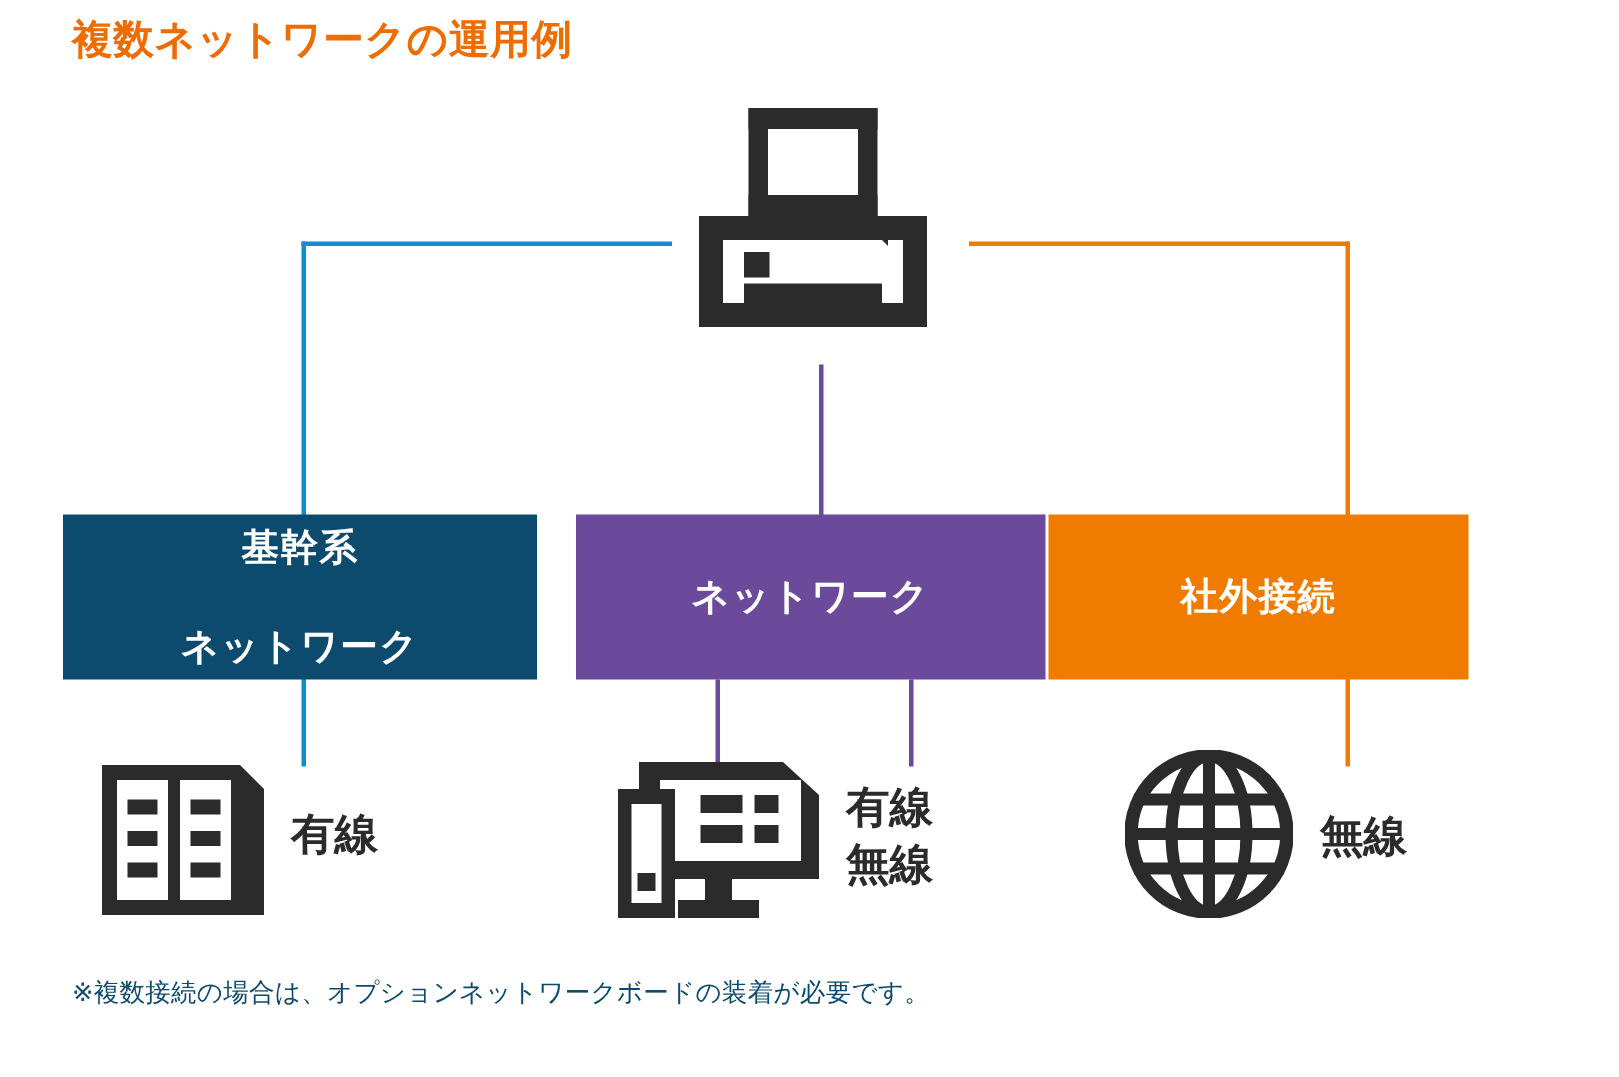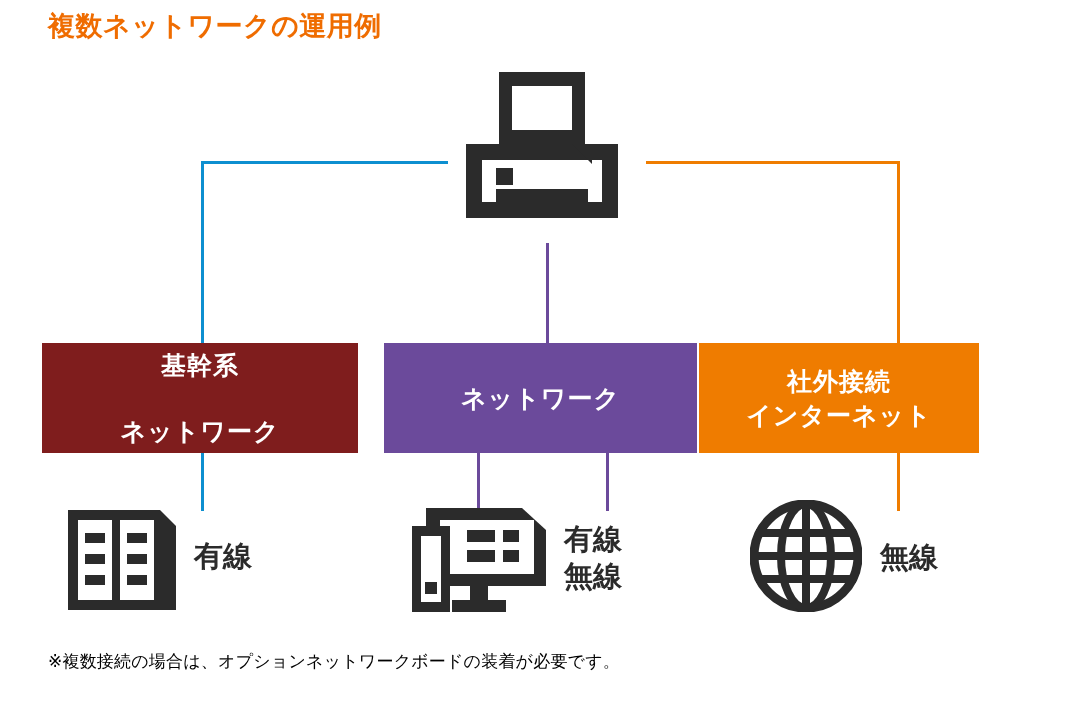--- a/index.html
+++ b/index.html
@@ -61,21 +61,21 @@
     align-items: center;
     justify-content: center;
     color: #ffffff;
     font-weight: bold;
     font-size: 25px;
     line-height: 1.38;
     letter-spacing: 1px;
     text-align: center;
   }
   .box-line { display: block; white-space: nowrap; }
-  .box.blue   { background: #7f1d1d; left: 42px;  width: 316px; gap: 32px; }
+  .box.blue   { background: #0c4a6e; left: 42px;  width: 316px; gap: 32px; }
   .box.purple { background: #6b4a9b; left: 384px; width: 313px; }
   .box.orange { background: #ef7c00; left: 699px; width: 280px; }
 
   
   .group {
     position: absolute;
     display: flex;
     align-items: center;
   }
   .group .gicon {
@@ -95,21 +95,21 @@
   #group-core    { left: 68px;  top: 500px; }
   #group-office  { left: 412px; top: 500px; }
   #group-ext     { left: 750px; top: 500px; }
 
   
   .footnote {
     position: absolute;
     left: 48px;
     top: 650px;
     font-size: 17px;
-    color: #000000;
+    color: #0c4a6e;
     letter-spacing: 0.2px;
     white-space: nowrap;
   }
 </style>
 </head>
 <body>
 
 <div id="stage">
 
   <div class="title">複数ネットワークの運用例</div>
@@ -152,21 +152,20 @@
     <span class="box-line">基幹系</span>
     <span class="box-line">ネットワーク</span>
   </div>
 
   <div class="box purple">
     <span class="box-line">ネットワーク</span>
   </div>
 
   <div class="box orange">
     <span class="box-line">社外接続</span>
-    <span class="box-line">インターネット</span>
   </div>
 
   <div class="group" id="group-core">
     <span class="gicon">
       <svg viewBox="0 0 108 110" width="108" height="110" aria-hidden="true">
         <polygon points="0,10 92,10 108,26 108,110 0,110" fill="#2b2b2b"></polygon>
         <rect x="10" y="20" width="34" height="80" fill="#ffffff"></rect>
         <rect x="52" y="20" width="34" height="80" fill="#ffffff"></rect>
         <rect x="17" y="33" width="20" height="10" fill="#2b2b2b"></rect>
         <rect x="17" y="54" width="20" height="10" fill="#2b2b2b"></rect>

